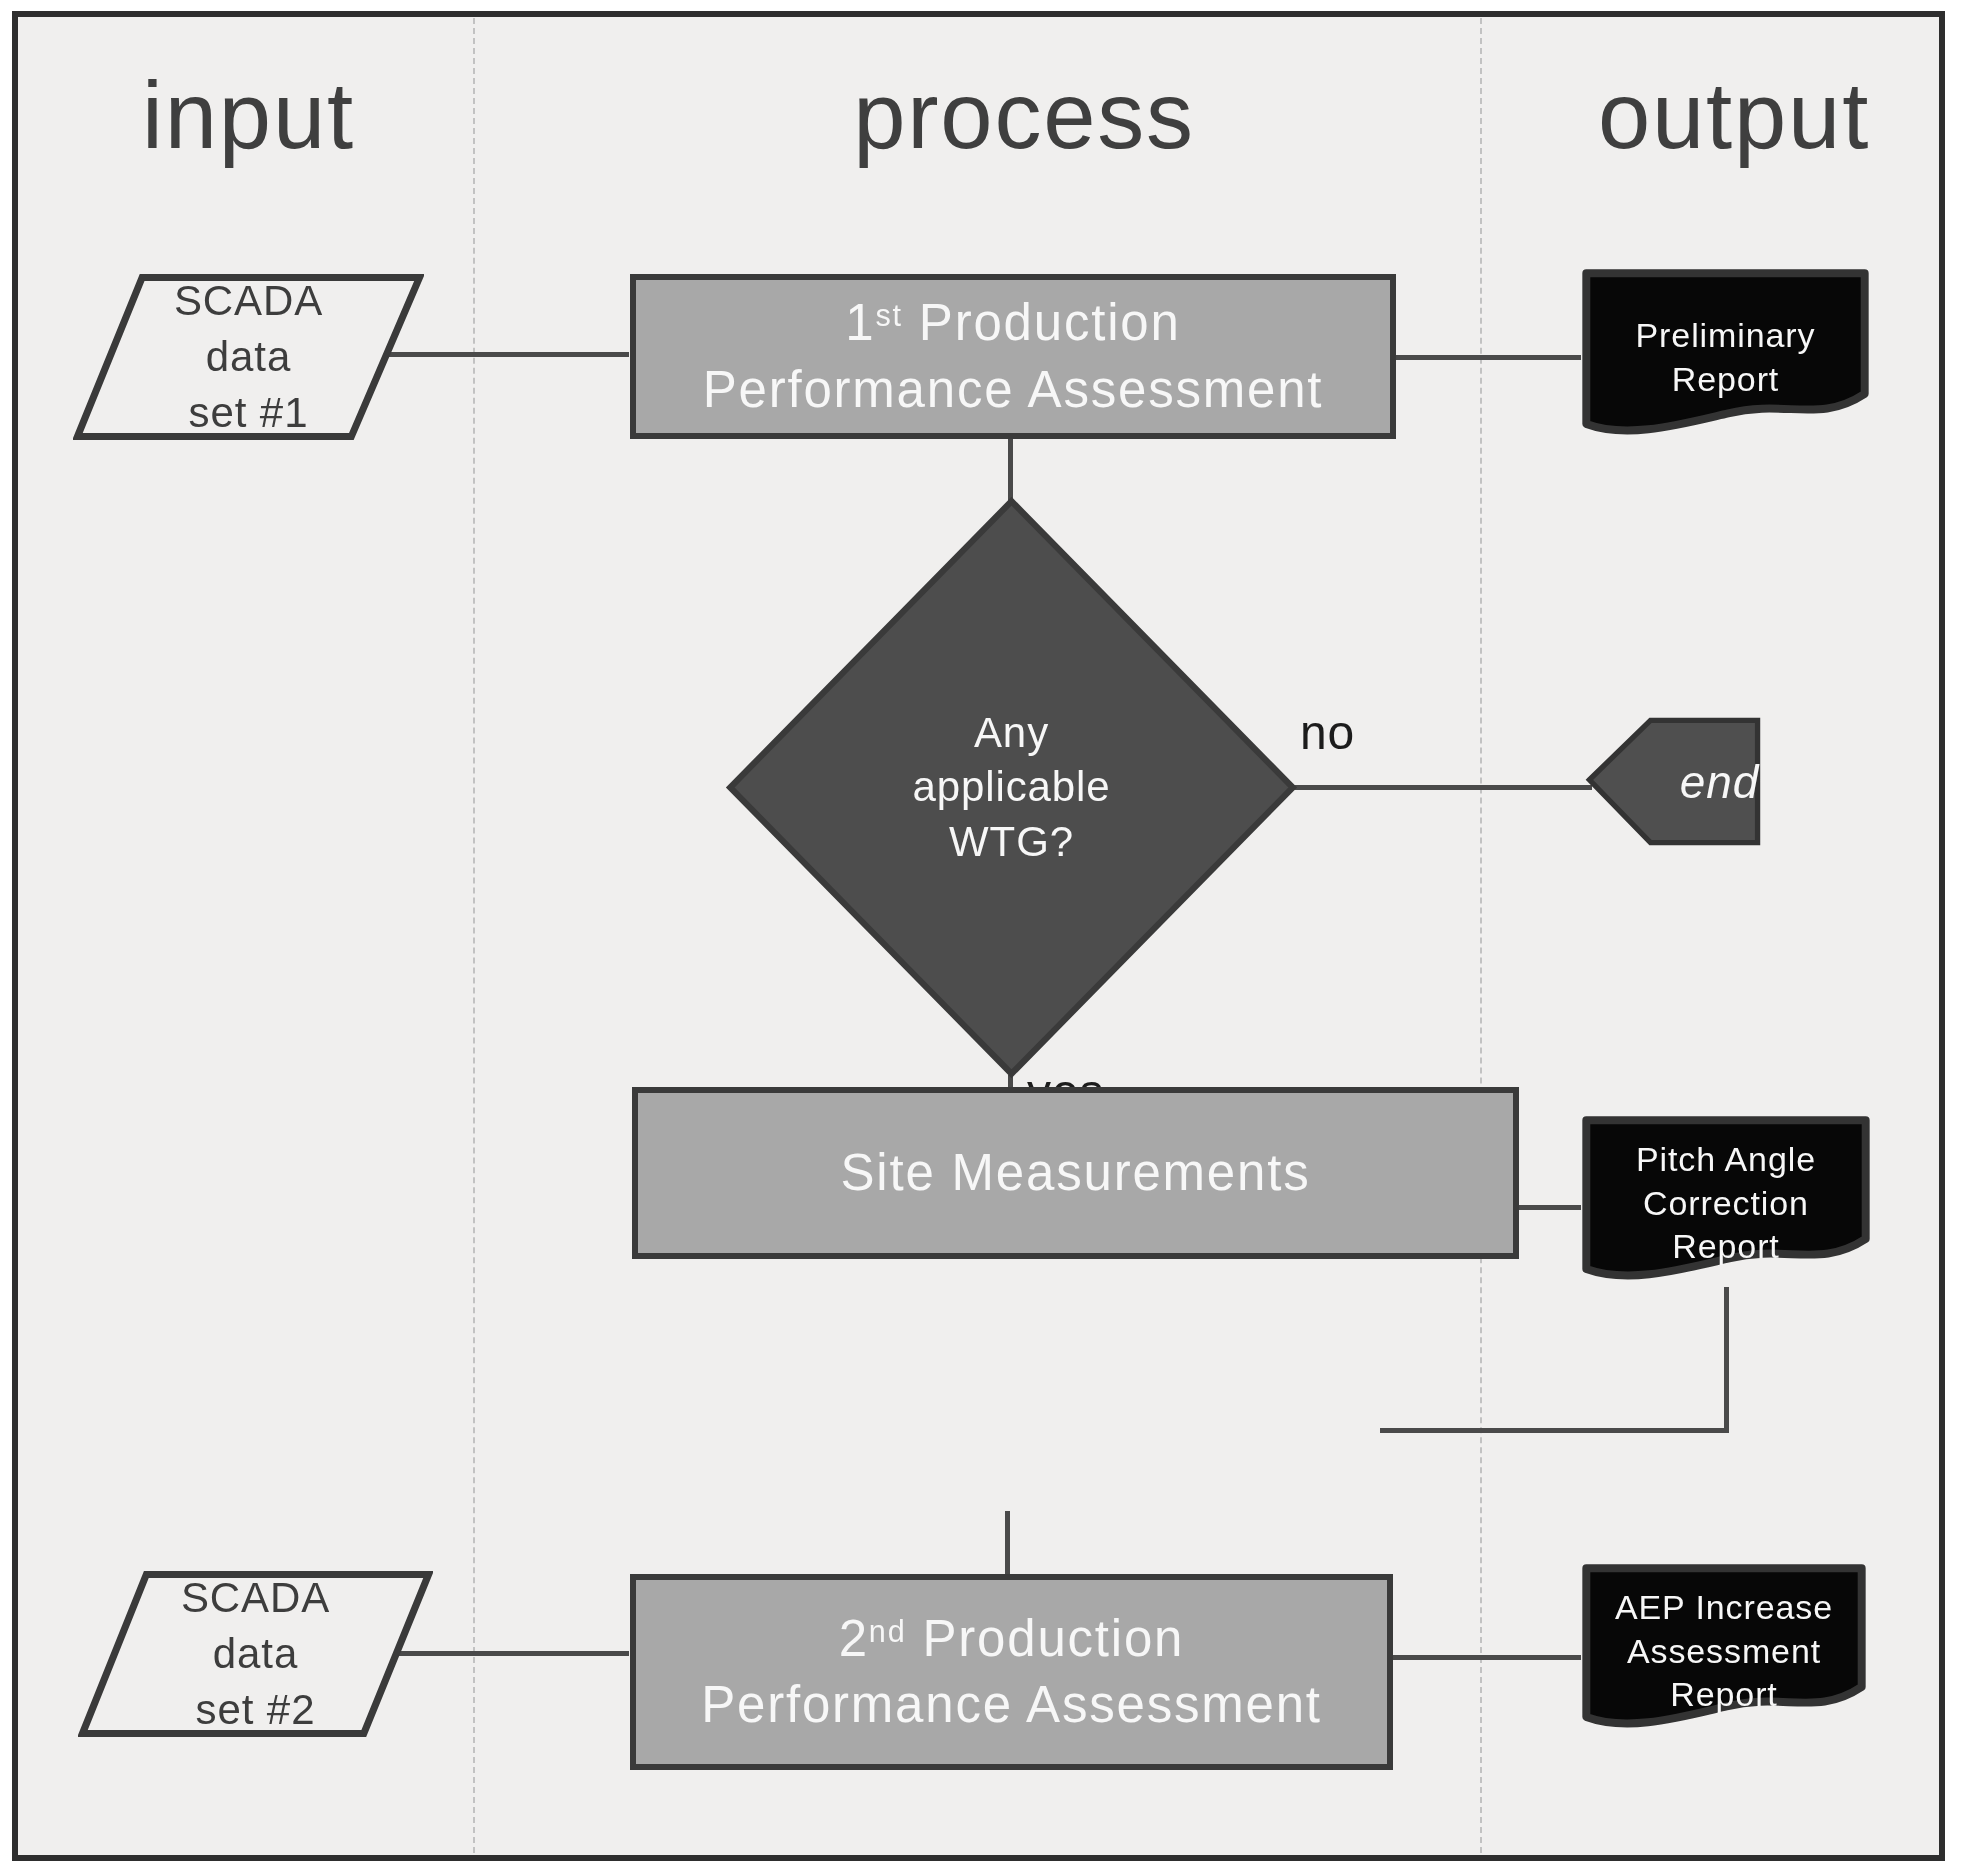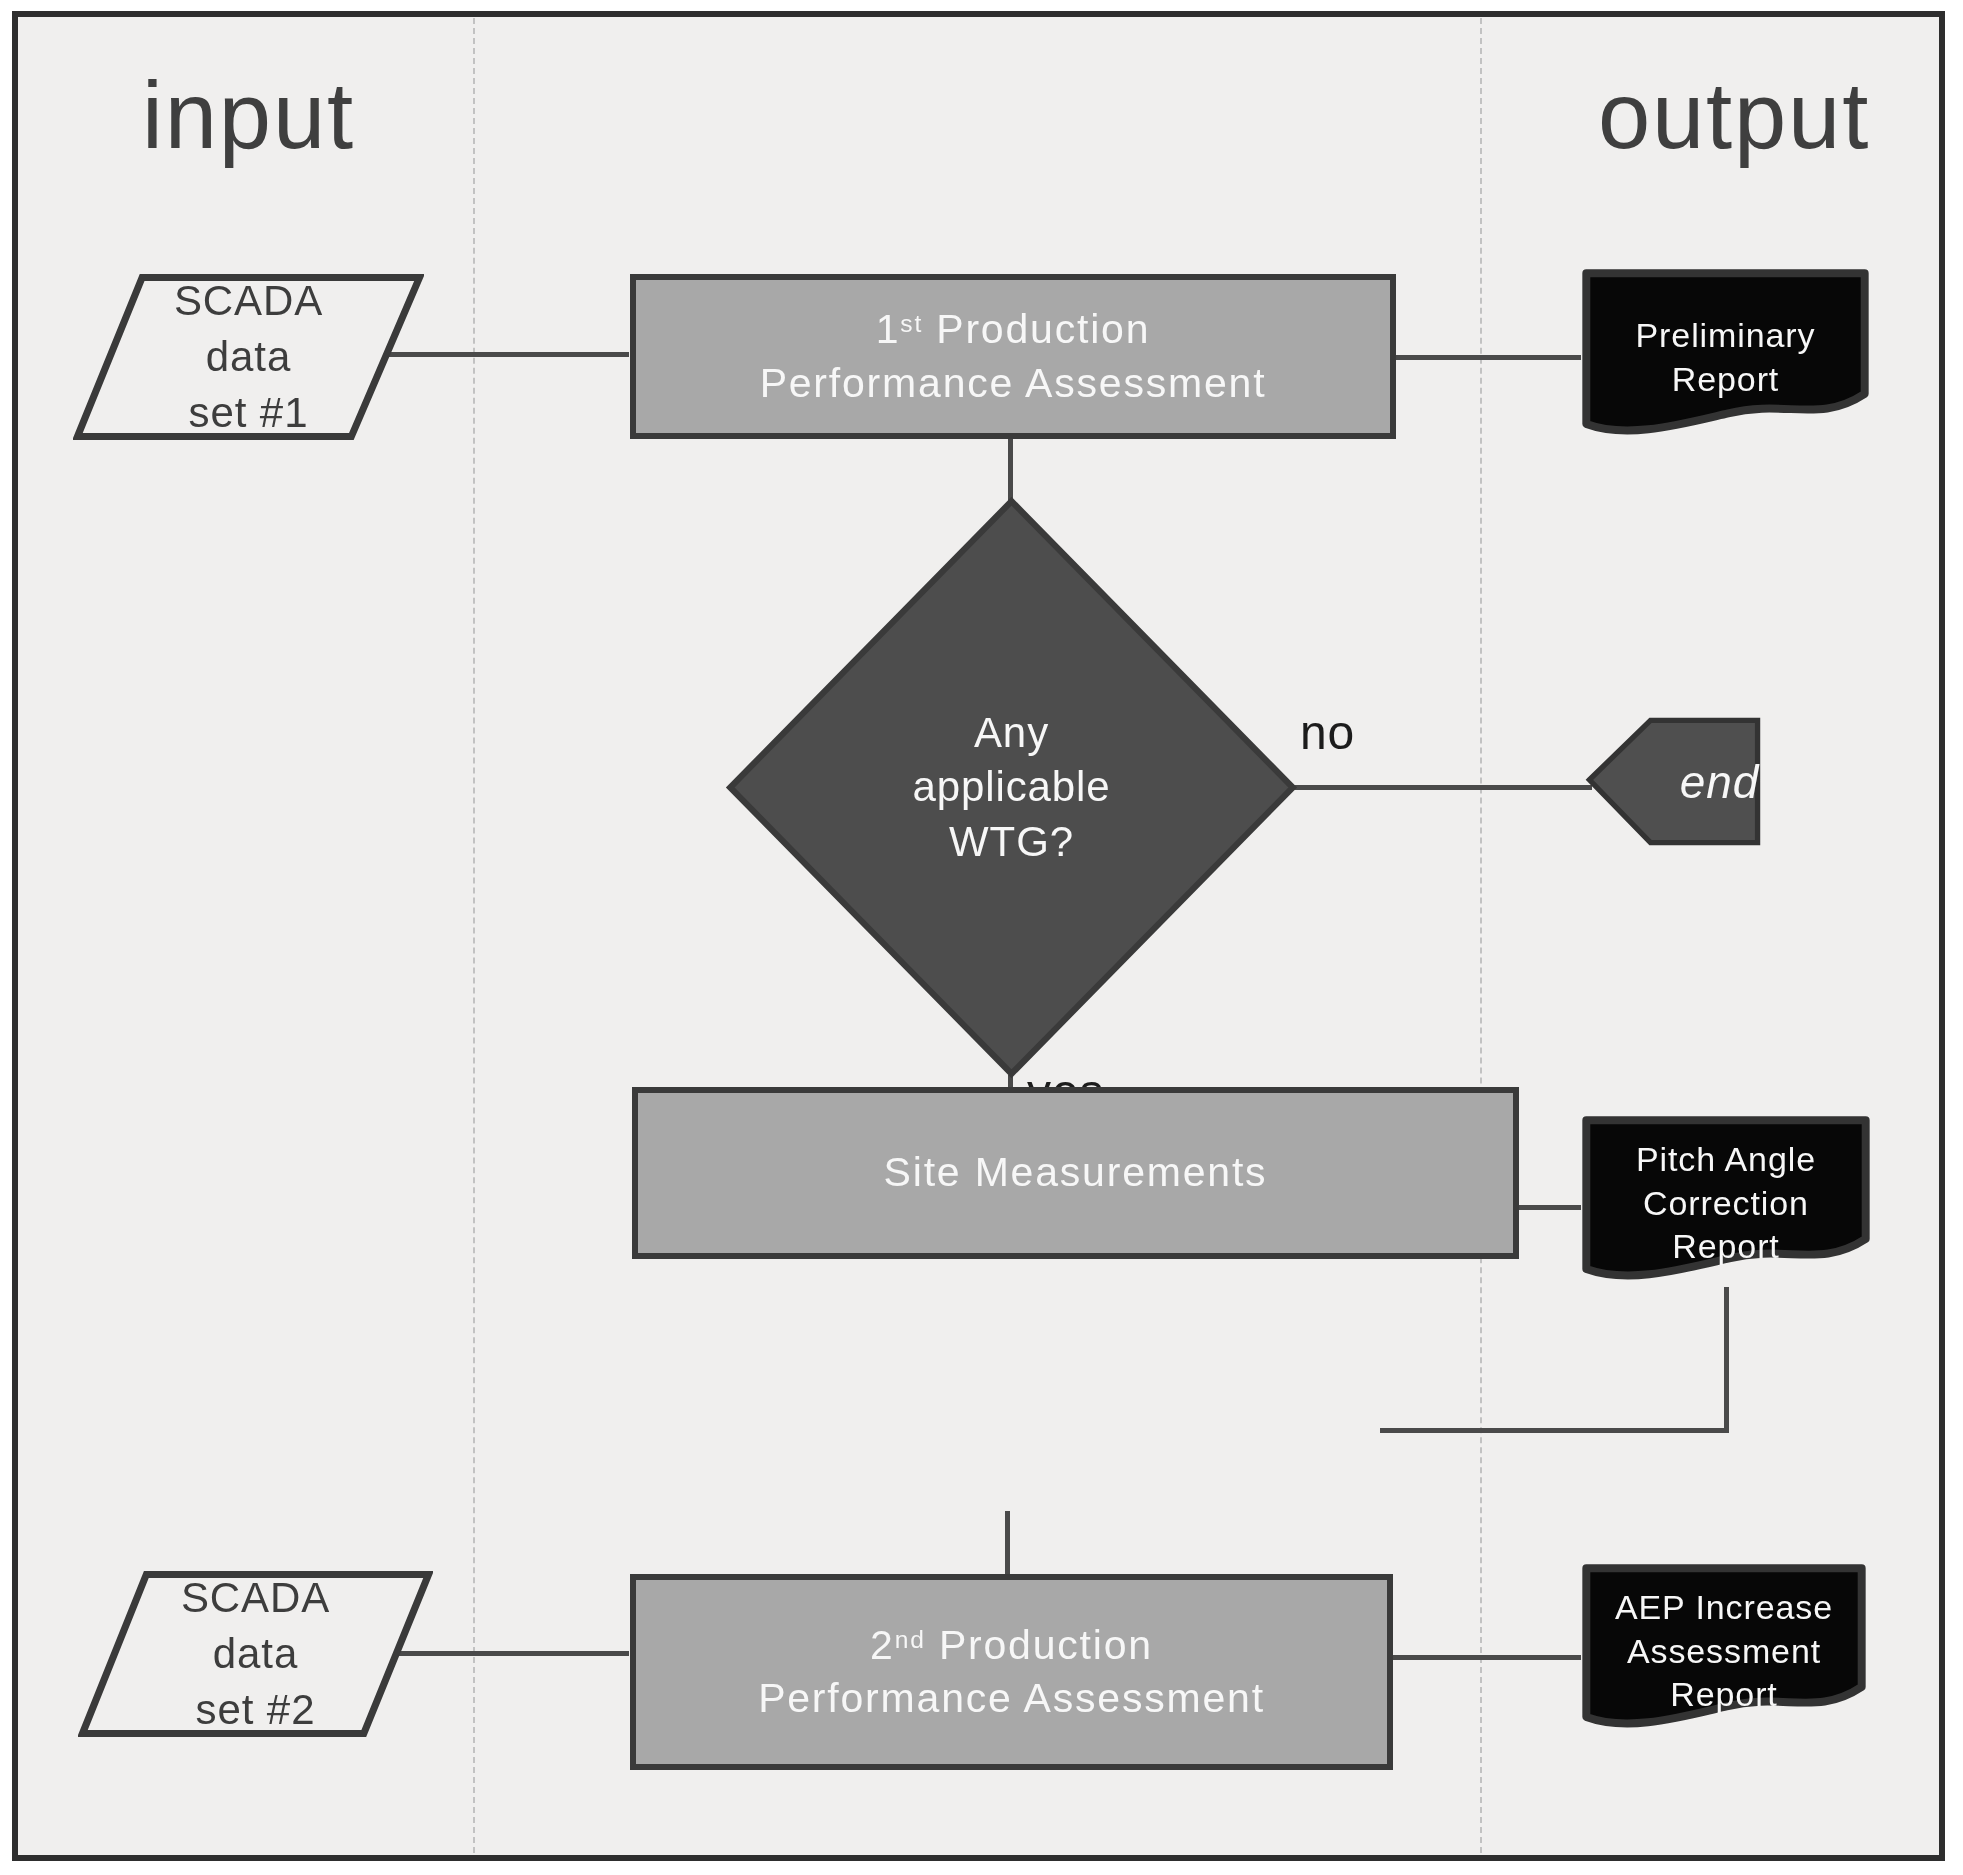--- a/index.html
+++ b/index.html
@@ -21,21 +21,21 @@
   .heading{position:absolute;top:64px;font-size:94px;color:var(--heading);
     letter-spacing:1.8px;text-align:center;line-height:1.1;}
   .edge{position:absolute;background:var(--connector);}
   .node{position:absolute;}
   .node svg{position:absolute;left:0;top:0;width:100%;height:100%;}
   .node .lbl{position:absolute;left:0;top:0;width:100%;height:100%;
     display:flex;flex-direction:column;align-items:center;justify-content:center;
     text-align:center;pointer-events:none;}
   .box{position:absolute;background:var(--process-fill);border:6.2px solid var(--shape-border);
     box-sizing:border-box;display:flex;flex-direction:column;align-items:center;justify-content:center;
-    text-align:center;color:var(--light-text);font-size:41px;letter-spacing:1.8px;line-height:1.3;}
+    text-align:center;color:var(--light-text);font-size:51px;letter-spacing:1.8px;line-height:1.3;}
   .para-lbl{color:var(--dark-text);font-size:42px;line-height:1.33;letter-spacing:0.9px;}
   .diamond-lbl{color:var(--light-text);font-size:42px;line-height:1.3;letter-spacing:0.9px;}
   .doc-lbl{color:var(--light-text);font-size:34px;line-height:1.28;letter-spacing:0.9px;padding-bottom:30px;}
   .end-lbl{color:var(--light-text);font-size:46px;letter-spacing:0.9px;padding-left:46px;padding-bottom:5.3px;}
   .edge-label{position:absolute;font-size:48px;color:var(--edge-label);letter-spacing:0.9px;}
   .sup{font-size:60%;position:relative;top:-0.45em;}
   .poly-parallelogram{fill:var(--parallelogram-fill);stroke:var(--shape-border);stroke-width:8;stroke-linejoin:miter;}
   .poly-diamond{fill:var(--decision-fill);stroke:var(--shape-border);stroke-width:7;stroke-linejoin:miter;}
   .poly-terminator{fill:var(--terminator-fill);stroke:#333333;stroke-width:6;stroke-linejoin:miter;}
   .path-document{fill:var(--document-fill);stroke:#333333;stroke-width:9;stroke-linejoin:round;}
@@ -44,20 +44,21 @@
 <body>
 
 <div class="canvas">
 
   <div class="frame"></div>
 
   <div class="sep" style="left:473px;"></div>
   <div class="sep" style="left:1480px;"></div>
 
   <div class="heading" style="left:98px;width:301px;">input</div>
+  <div class="heading" style="left:842px;width:364px;">process</div>
   <div class="heading" style="left:1552px;width:364px;">output</div>
 
   <div class="edge" style="left:387px;top:352px;width:242px;height:5.3px;"></div>
   <div class="edge" style="left:1392px;top:355px;width:189px;height:5.3px;"></div>
   <div class="edge" style="left:1008px;top:436px;width:5.3px;height:67px;"></div>
   <div class="edge" style="left:1293px;top:785px;width:299px;height:5.3px;"></div>
   <div class="edge" style="left:1008px;top:1075px;width:5.3px;height:50px;"></div>
   <div class="edge" style="left:1385px;top:1205px;width:196px;height:5.3px;"></div>
   <div class="edge" style="left:1724px;top:1287px;width:5.3px;height:146px;"></div>
   <div class="edge" style="left:1380px;top:1428px;width:349px;height:5.3px;"></div>

